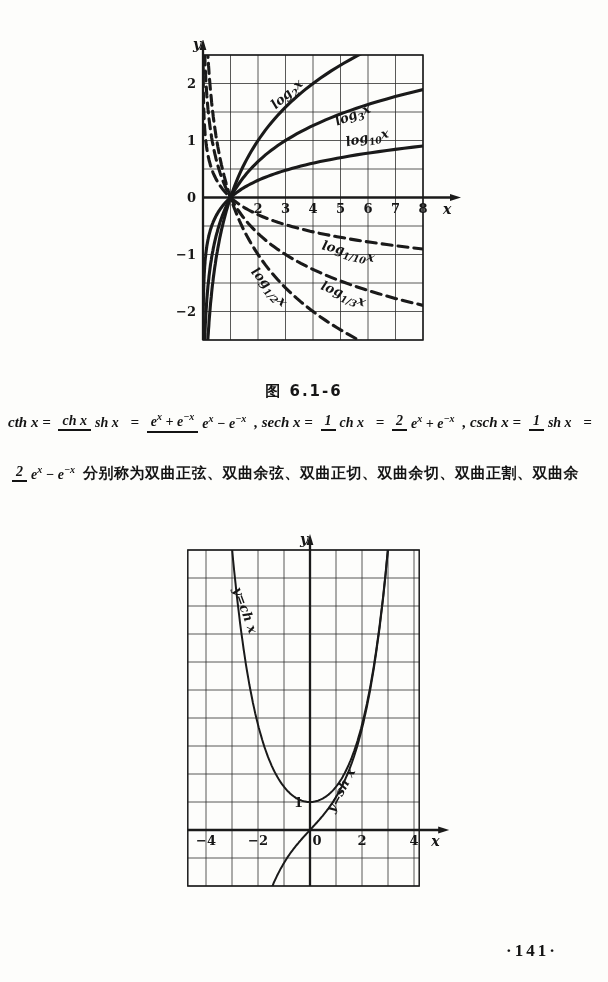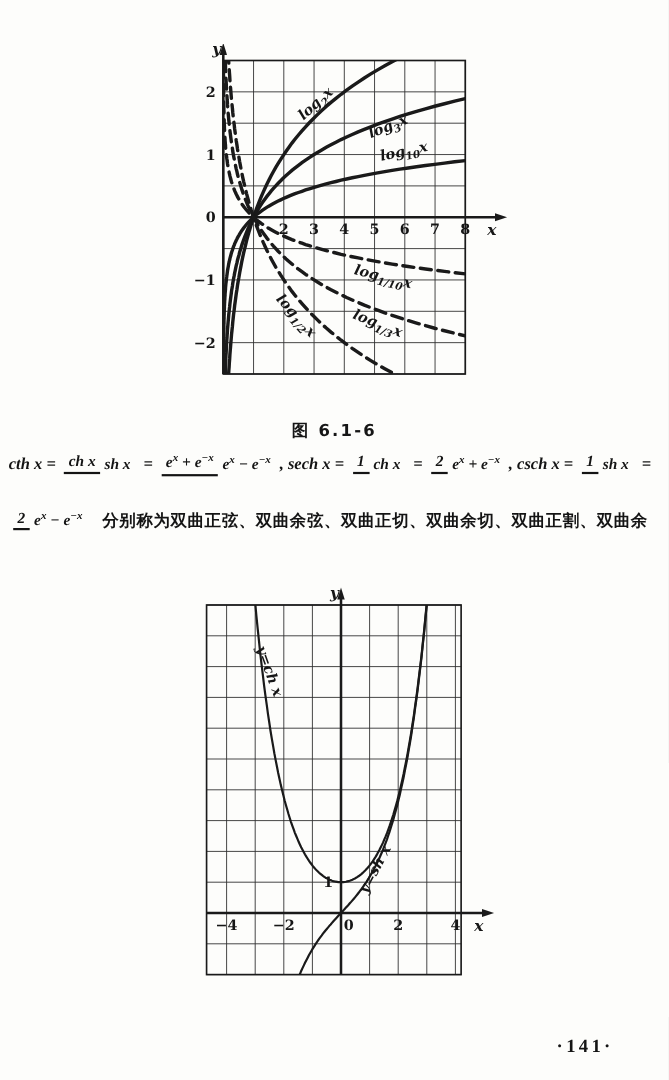--- a/index.html
+++ b/index.html
@@ -19,21 +19,21 @@
            font-weight:700;font-size:15px;color:#141414;}
   #formula-line1{top:396px;height:52px;}
   #formula-line2{top:450px;height:46px;}
   .mt{white-space:pre;}
   .formula sup{font-size:10px;font-style:italic;}
   .frac{display:inline-flex;flex-direction:row;align-items:center;margin:0 4px;
         line-height:1.12;font-size:14px;}
   .frac .num{padding:0 4px 1px;border-bottom:2px solid #141414;text-align:center;}
   .frac .den{padding:1px 4px 0;text-align:center;}
   .cn{font-style:normal;font-family:"DejaVu Sans",sans-serif;font-weight:700;
-      font-size:15px;letter-spacing:0.5px;margin-left:10px;}
+      font-size:15px;letter-spacing:0.5px;}
   .pageno{position:absolute;top:941px;left:506px;font-weight:700;font-size:17px;
           letter-spacing:3px;color:#141414;}
   svg text{font-family:"DejaVu Serif","Liberation Serif",serif;}
   svg .tick{font-size:13px;font-weight:700;fill:#161616;}
   svg .axlab{font-size:14px;font-weight:700;font-style:italic;fill:#161616;}
   svg .serlab{font-size:13px;font-weight:700;font-style:italic;fill:#161616;}
 </style>
 </head>
 <body>
 

